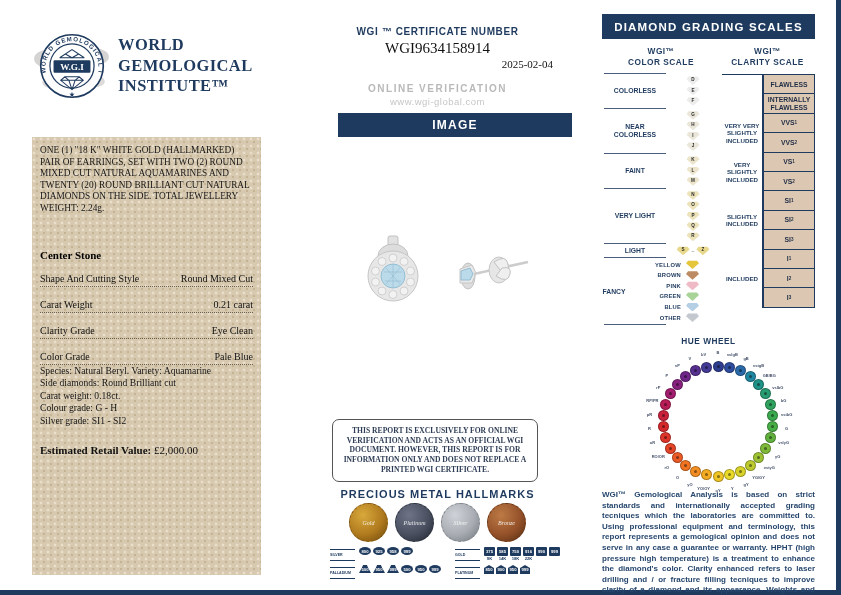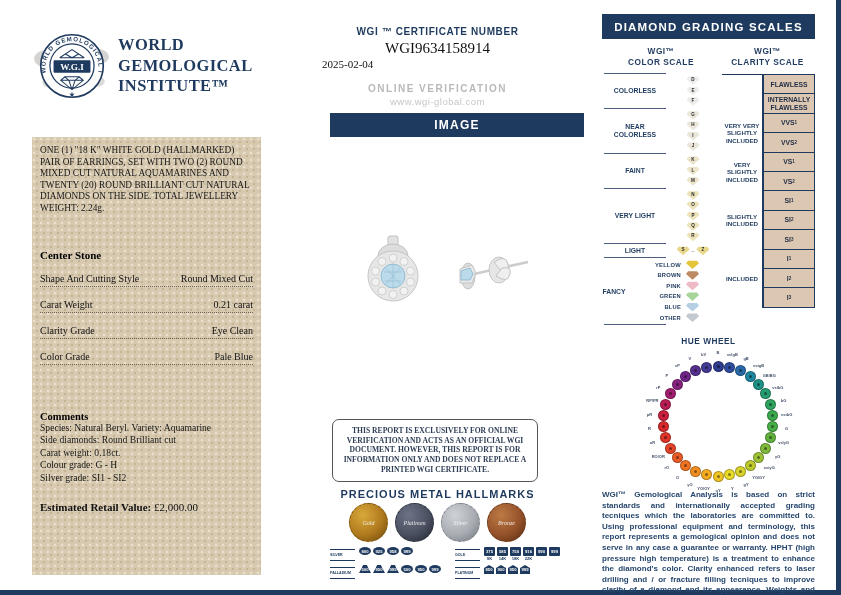--- a/index.html
+++ b/index.html
@@ -27,24 +27,24 @@
   .cs-row .v{font-weight:normal;margin-top:9px;}
   #comments-head{margin-top:46px;font-family:"Liberation Serif",serif;font-weight:bold;font-size:10.5px;color:#000;}
   .comment-line{font-family:"Liberation Serif",serif;font-size:9.6px;line-height:12.6px;color:#151515;}
   #retail{margin-top:16px;font-family:"Liberation Serif",serif;font-size:11px;color:#111;}
   #retail .lbl{font-weight:bold;}
 
   
   #col-mid{position:absolute;left:322px;top:0;width:231px;height:595px;}
   #cert-label{margin-top:26px;text-align:center;font-size:10px;font-weight:bold;color:var(--navy);letter-spacing:.6px;}
   #cert-number{text-align:center;font-family:"Liberation Serif",serif;font-size:15px;margin-top:3px;color:#111;}
-  #cert-date{text-align:left;font-family:"Liberation Serif",serif;font-size:11px;margin-top:1px;color:#111;}
+  #cert-date{text-align:right;font-family:"Liberation Serif",serif;font-size:11px;margin-top:1px;color:#111;}
   #online-ver{margin-top:13px;text-align:center;color:#b9b9b9;font-weight:bold;font-size:10px;letter-spacing:1.5px;}
   #website{text-align:center;color:#c6c6c6;font-size:9.5px;letter-spacing:.5px;margin-top:2px;text-decoration:none;display:block;}
-  #image-bar{position:absolute;top:113px;left:8px;width:254px;height:24px;}
+  #image-bar{position:absolute;top:113px;left:16px;width:234px;height:24px;}
   #photo{position:absolute;top:137px;left:0;width:231px;height:273px;background:#fff;display:flex;align-items:center;justify-content:center;}
   #disclaimer{position:absolute;top:419px;left:10px;width:206px;border:1px solid #555;border-radius:7px;padding:6px 7px;text-align:center;
     font-family:"Liberation Serif",serif;font-weight:bold;font-size:7.6px;line-height:9.7px;color:#2e3d55;box-sizing:border-box;}
   #hallmarks-title{position:absolute;top:488px;left:0;width:231px;text-align:center;color:var(--navy);font-weight:bold;font-size:11px;letter-spacing:1px;}
   #coins{position:absolute;top:503px;left:0;width:231px;display:flex;justify-content:center;gap:7px;}
   .coin{width:39px;height:39px;border-radius:50%;display:flex;align-items:center;justify-content:center;box-sizing:border-box;}
   .coin span{font-size:6px;color:rgba(255,255,255,.85);font-family:"Liberation Serif",serif;font-style:italic;}
   #hm-chart{position:absolute;top:547px;left:8px;width:222px;display:flex;gap:14px;}
   .hm-col{display:flex;flex-direction:column;gap:4px;}
   .hm-row{display:flex;align-items:flex-start;gap:4px;}
@@ -143,21 +143,20 @@
             </div>
             <div class="cs-row">
               <span class="l">Clarity Grade</span>
               <span class="v">Eye Clean</span>
             </div>
             <div class="cs-row">
               <span class="l">Color Grade</span>
               <span class="v">Pale Blue</span>
             </div>
           </div>
-        <div id="comments-head">Comments</div>
         <div id="comments-list">
             <div class="comment-line">Species: Natural Beryl. Variety: Aquamarine</div>
             <div class="comment-line">Side diamonds: Round Brilliant cut</div>
             <div class="comment-line">Carat weight: 0.18ct.</div>
             <div class="comment-line">Colour grade: G - H</div>
             <div class="comment-line">Silver grade:  SI1 - SI2</div>
           </div>
         <div id="retail">
           <span class="lbl">Estimated Retail Value:</span>
           <span>£2,000.00</span>

